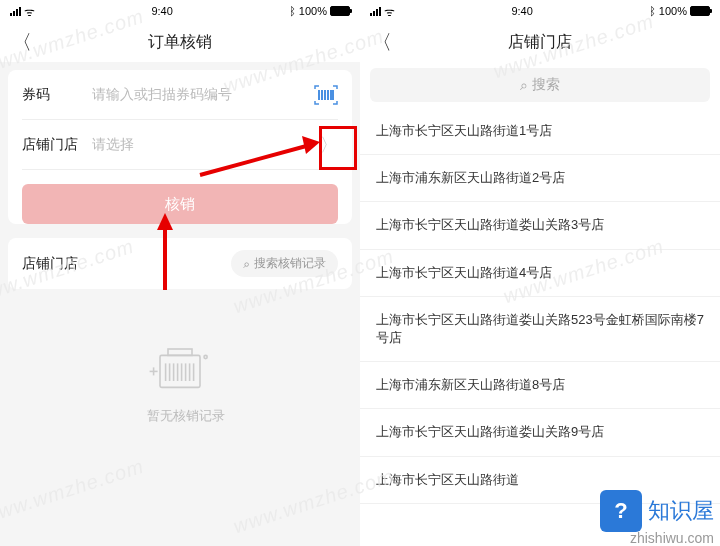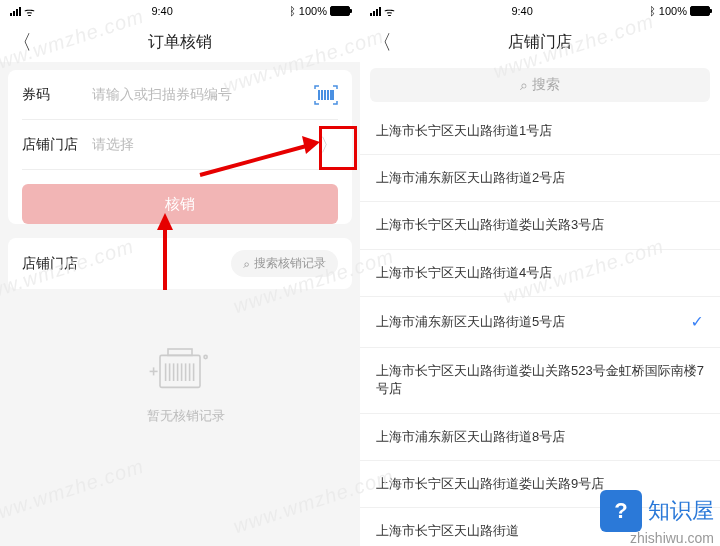--- a/index.html
+++ b/index.html
@@ -159,24 +159,20 @@
       <div class="list-item">
         <span>上海市浦东新区天山路街道2号店</span>
       </div>
       <div class="list-item">
         <span>上海市长宁区天山路街道娄山关路3号店</span>
       </div>
       <div class="list-item">
         <span>上海市长宁区天山路街道4号店</span>
       </div>
       <div class="list-item">
-        <span>上海市浦东新区天山路街道5号店</span>
-        <span class="check">✓</span>
-      </div>
-      <div class="list-item">
         <span>上海市长宁区天山路街道娄山关路523号金虹桥国际南楼7号店</span>
       </div>
       <div class="list-item">
         <span>上海市浦东新区天山路街道8号店</span>
       </div>
       <div class="list-item">
         <span>上海市长宁区天山路街道娄山关路9号店</span>
       </div>
       <div class="list-item">
         <span>上海市长宁区天山路街道</span>

